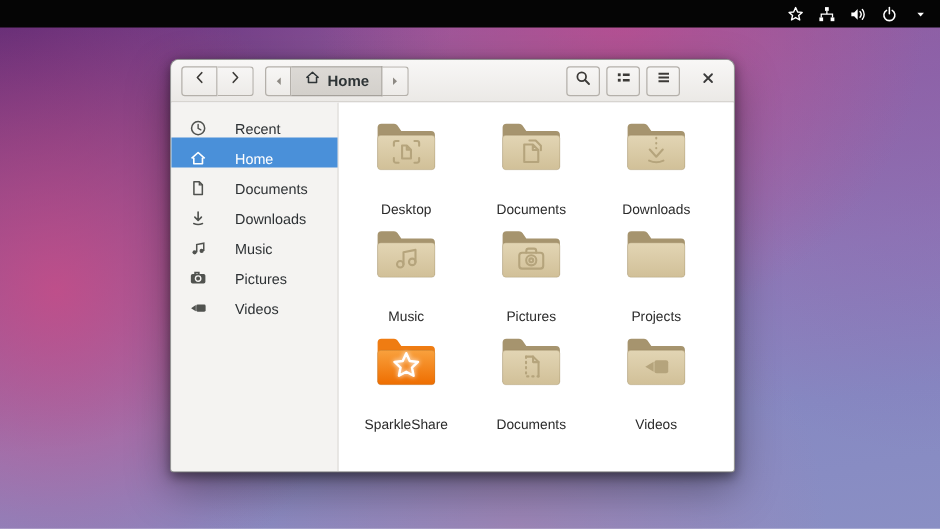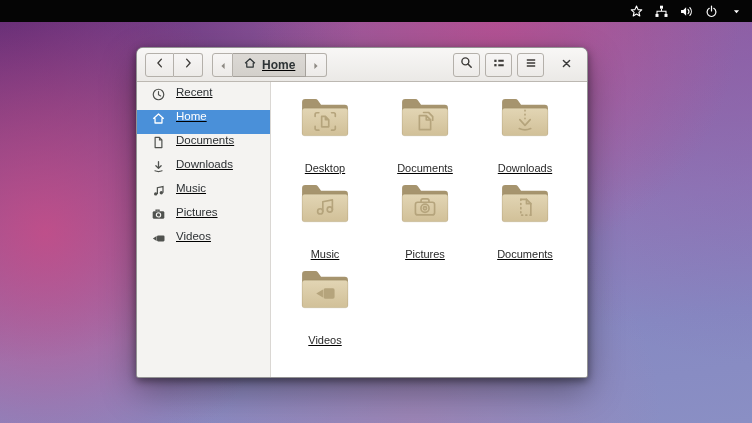--- a/index.html
+++ b/index.html
@@ -26,21 +26,20 @@
   .topbar svg { display:block; }
 
   
   .window {
     position:absolute; left:136px; top:47px; width:452px; height:331px;
     border-radius:7px 7px 3px 3px;
     box-shadow:0 3px 9px rgba(0,0,0,.45), 0 14px 34px rgba(0,0,0,.35);
     background:#fff;
     display:flex; flex-direction:column;
     border:1px solid rgba(60,60,60,.55);
-    text-decoration:underline;
   }
   .headerbar {
     height:34px; flex:0 0 34px;
     background:linear-gradient(#f8f7f6,#ebe9e6);
     border-bottom:1px solid #bcb8b2;
     border-radius:6px 6px 0 0;
     display:flex; align-items:center; padding:0 8px;
   }
   .btn {
     height:24px; display:flex; align-items:center; justify-content:center;
@@ -62,21 +61,21 @@
   .close-btn { width:26px; height:24px; display:flex; align-items:center; justify-content:center;
     background:none; border:none; margin-left:4px; }
 
   
   .content { flex:1; display:flex; min-height:0; border-radius:0 0 2px 2px; overflow:hidden; }
   .sidebar {
     width:134px; flex:0 0 134px; background:#f4f3f1; border-right:1px solid #dad7d3;
     padding-top:4px;
   }
   .side-item {
-    height:24px; display:flex; align-items:flex-start; gap:10px; padding-left:13px;
+    height:24px; display:flex; align-items:flex-end; gap:22px; padding-left:13px;
     font-size:11.5px; color:#2d3134; cursor:default;
   }
   .side-item .s-icon { width:16px; height:16px; flex:0 0 16px; color:#50524f;
     display:flex; align-items:center; justify-content:center; }
   .side-item.selected { background:#4a90d9; color:#ffffff; }
   .side-item.selected .s-icon { color:#ffffff; }
 
   .main { flex:1; background:#ffffff; padding:9px 0 0 4px; }
   .grid { display:grid; grid-template-columns:repeat(3,100px); grid-auto-rows:86px; }
   .file-cell { display:flex; flex-direction:column; align-items:center; padding-top:3px; cursor:default;gap:20px; }
@@ -344,20 +343,53 @@
       <circle cx="24" cy="27" r="3.9" fill="none" stroke="#b5a47c" stroke-width="1.6" stroke-linecap="round" stroke-linejoin="round"></circle>
       <circle cx="24" cy="27" r="1.5" fill="none" stroke="#b5a47c" stroke-width="1.6" stroke-linecap="round" stroke-linejoin="round"></circle>
   </svg>
             </div>
             <div class="file-label">Pictures</div>
           </div>
           <div class="file-cell">
             <div>
               <svg width="50" height="44" viewBox="0 0 48 42">
     <defs>
+                  <linearGradient id="fg6" x1="0" y1="0" x2="0" y2="1">
+      <stop offset="0" stop-color="#e2d5b4"></stop>
+                    <stop offset="1" stop-color="#d1c098"></stop>
+    </linearGradient>
+                </defs>
+    <path d="M2 38 V7.6 Q2 4.6 5 4.6 H14.6 Q16.4 4.6 17.3 6 L20.2 10.2 H43 Q46 10.2 46 13.2 V38 Z" fill="#a6946e"></path>
+    <rect x="2" y="13.6" width="44" height="26.4" rx="2.4" fill="url(#fg6)" stroke="rgba(120,100,60,.25)" stroke-width="0.6"></rect>
+
+  </svg>
+            </div>
+            <div class="file-label">Projects</div>
+          </div>
+          <div class="file-cell">
+            <div>
+              <svg width="50" height="44" viewBox="0 0 48 42">
+    <defs>
+                  <linearGradient id="fg7" x1="0" y1="0" x2="0" y2="1">
+      <stop offset="0" stop-color="#f9a13d"></stop>
+                    <stop offset="1" stop-color="#ee6d00"></stop>
+    </linearGradient>
+                </defs>
+    <path d="M2 38 V7.6 Q2 4.6 5 4.6 H14.6 Q16.4 4.6 17.3 6 L20.2 10.2 H43 Q46 10.2 46 13.2 V38 Z" fill="#ef7c12"></path>
+    <rect x="2" y="13.6" width="44" height="26.4" rx="2.4" fill="url(#fg7)" stroke="rgba(120,100,60,.25)" stroke-width="0.6"></rect>
+
+      <path d="M24 15.8 L26.7 21.7 L33 22.5 L28.4 26.8 L29.6 33.1 L24 30 L18.4 33.1 L19.6 26.8 L15 22.5 L21.3 21.7 Z" fill="none" stroke="#ffffff" stroke-width="1.9" stroke-linejoin="round" style="filter:drop-shadow(0 0 2px rgba(255,255,255,.95))"></path>
+  </svg>
+            </div>
+            <div class="file-label">SparkleShare</div>
+          </div>
+          <div class="file-cell">
+            <div>
+              <svg width="50" height="44" viewBox="0 0 48 42">
+    <defs>
                   <linearGradient id="fg8" x1="0" y1="0" x2="0" y2="1">
       <stop offset="0" stop-color="#e2d5b4"></stop>
                     <stop offset="1" stop-color="#d1c098"></stop>
     </linearGradient>
                 </defs>
     <path d="M2 38 V7.6 Q2 4.6 5 4.6 H14.6 Q16.4 4.6 17.3 6 L20.2 10.2 H43 Q46 10.2 46 13.2 V38 Z" fill="#a6946e"></path>
     <rect x="2" y="13.6" width="44" height="26.4" rx="2.4" fill="url(#fg8)" stroke="rgba(120,100,60,.25)" stroke-width="0.6"></rect>
 
       <path d="M20 18.4 H25.4 L29.6 22.6 V33.6" fill="none" stroke="#b5a47c" stroke-width="1.6" stroke-linecap="round" stroke-linejoin="round"></path>
       <path d="M25.4 18.4 V22.6 H29.6" fill="none" stroke="#b5a47c" stroke-width="1.6" stroke-linecap="round" stroke-linejoin="round"></path>

